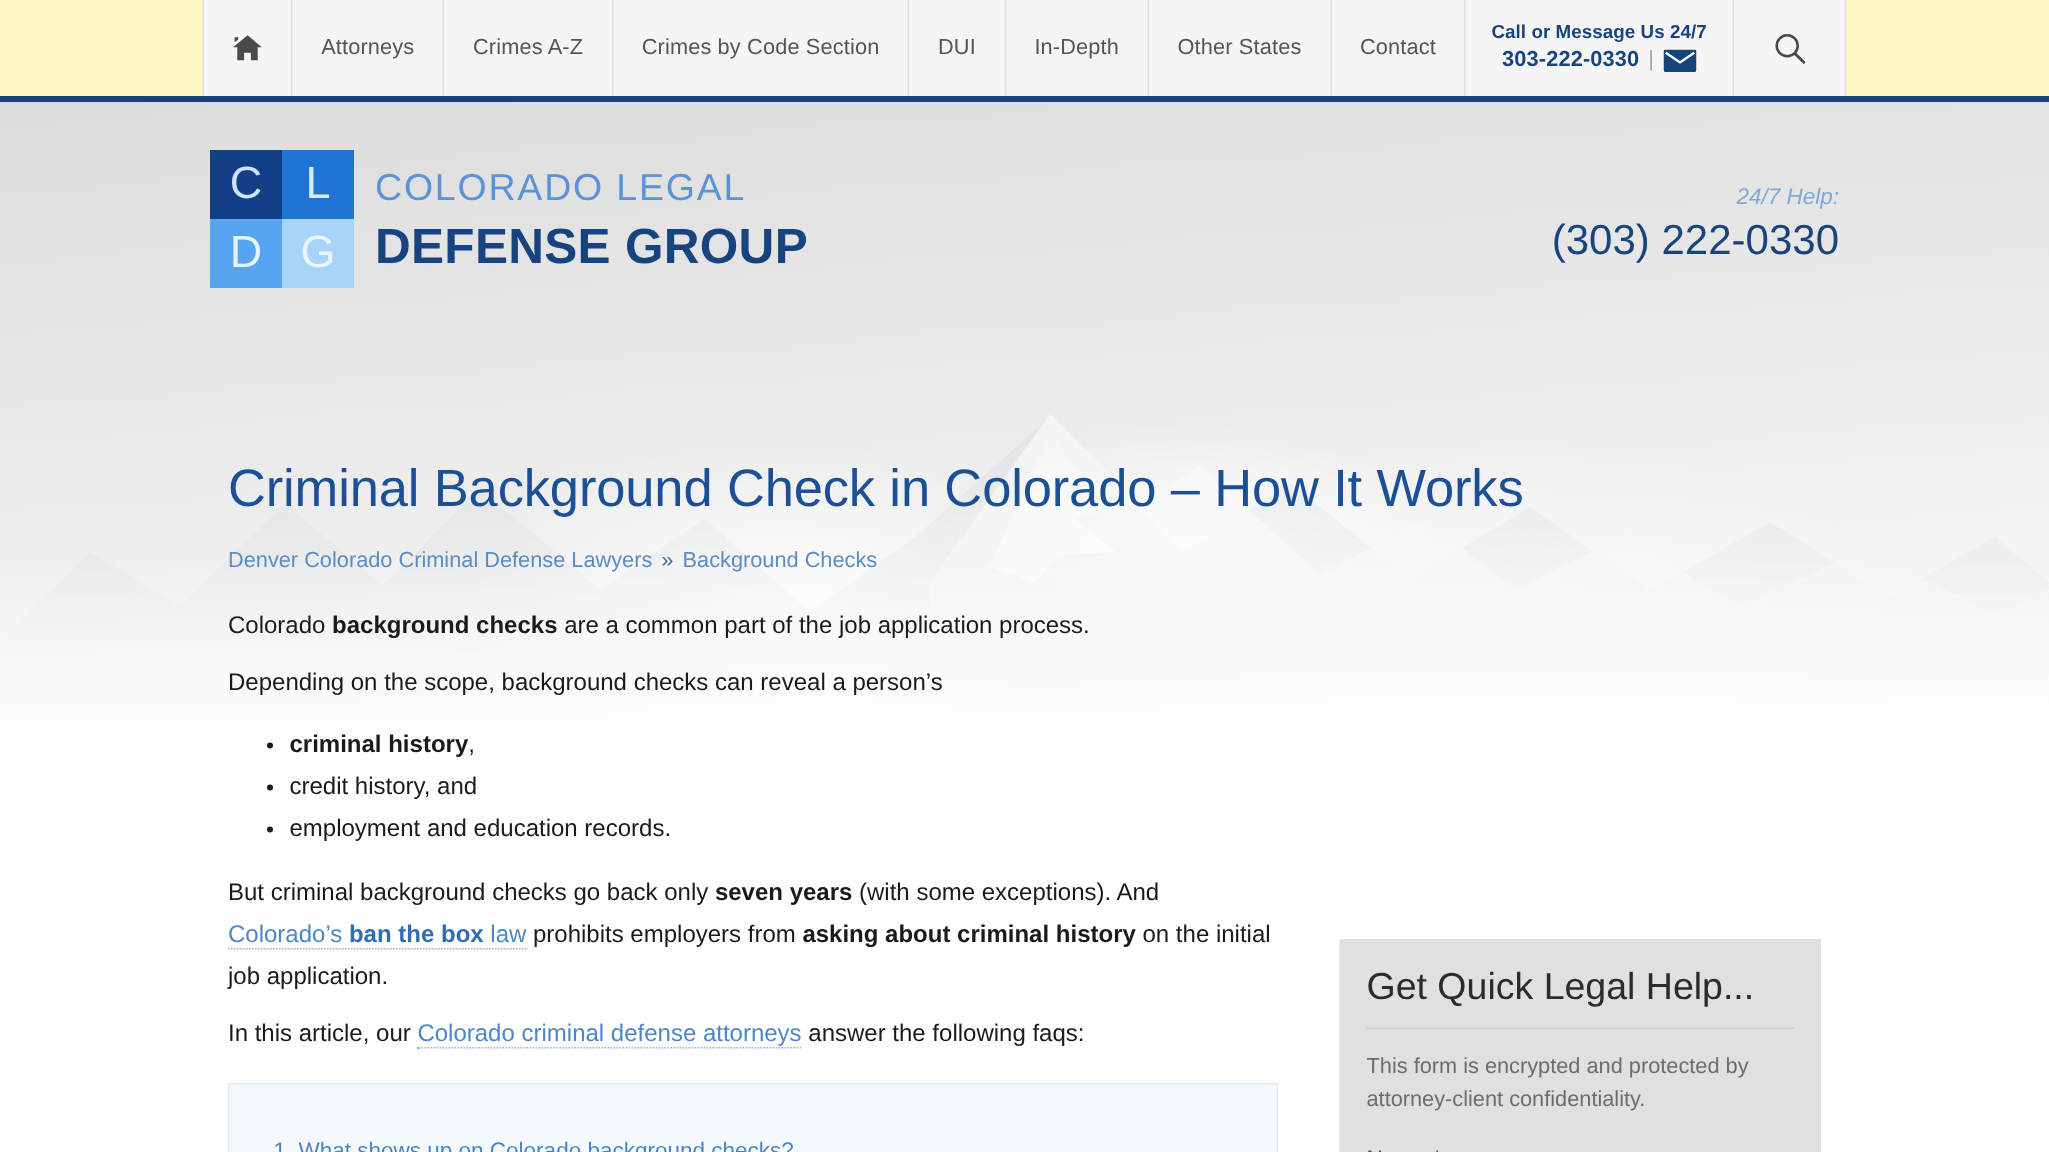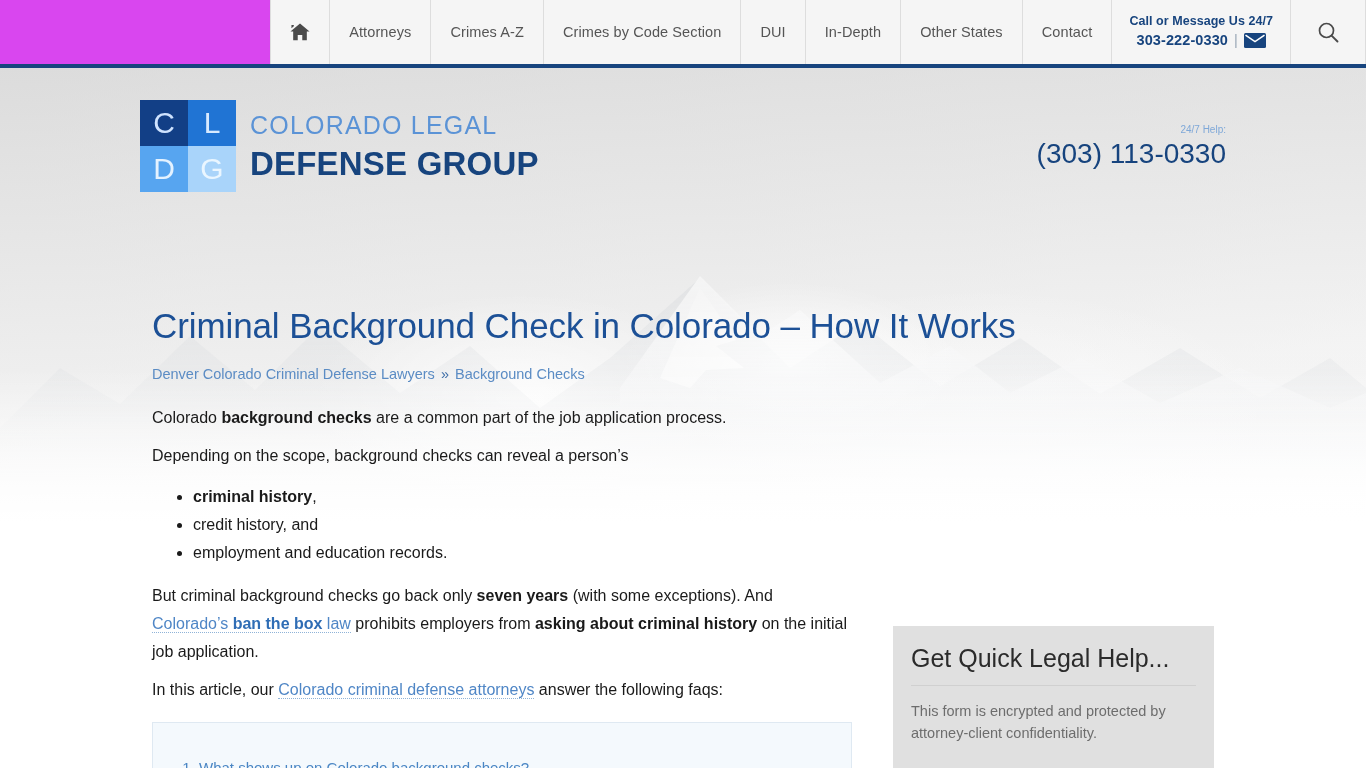--- a/index.html
+++ b/index.html
@@ -9,25 +9,25 @@
     overflow: hidden;
     background: #ffffff;
     font-family: "Liberation Sans", sans-serif;
     -webkit-font-smoothing: antialiased;
   }
 
   
   #topnav {
     position: absolute; left: 0; top: 0;
     width: 1366px; height: 68px;
-    background: #d946ef;
+    background: #fef9c3;
     border-bottom: 4px solid #17447e;
     display: flex;
     align-items: stretch;
-    justify-content: flex-end;
+    justify-content: center;
   }
   #nav-inner {
     display: flex;
     align-items: stretch;
     height: 64px;
   }
   .nav-item {
     display: flex;
     align-items: center;
     justify-content: center;
@@ -116,21 +116,21 @@
   #logo-text { margin-left: 14px; line-height: 1; }
   #logo-line1 {
     font-size: 25px; color: #5b93d6; letter-spacing: 1.2px; font-weight: 400;
   }
   #logo-line2 {
     font-size: 33px; color: #17447e; letter-spacing: .2px; font-weight: bold;
     margin-top: 9px;
     text-align: right;
   }
   #phone { position:absolute; right:0; top:24px; text-align:right; }
-  #phone-label { font-size: 10px; color: #7fa8d8; line-height: 1.1; }
+  #phone-label { font-size: 15px; color: #7fa8d8; line-height: 1.1; font-style: italic; }
   #phone-number { font-size: 28px; color: #17447e; margin-top: 4px; line-height: 1.1; }
 
   
   #page-title {
     position: absolute; left: 152px; top: 215px;
     font-size: 35px; color: #1c5096; font-weight: 400;
     letter-spacing: -.1px;
   }
 
   
@@ -293,21 +293,21 @@
           <div class="lg-cell lg-g">G</div>
         </div>
         <div id="logo-text">
           <div id="logo-line1">COLORADO LEGAL</div>
           <div id="logo-line2">DEFENSE GROUP</div>
         </div>
       </div>
 
       <div id="phone">
         <div id="phone-label">24/7 Help:</div>
-        <div id="phone-number">(303) 113-0330</div>
+        <div id="phone-number">(303) 222-0330</div>
       </div>
 
     </div>
 
     <h1 id="page-title">Criminal Background Check in Colorado – How It Works</h1>
 
     <div id="breadcrumb">
       <a>Denver Colorado Criminal Defense Lawyers</a>
       <span class="sep">»</span>
       <a>Background Checks</a>

